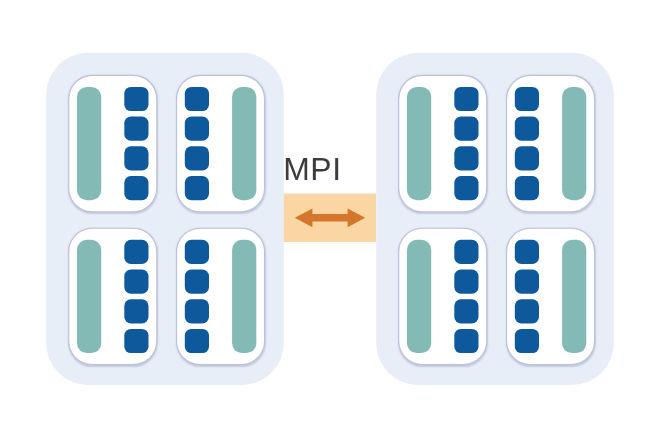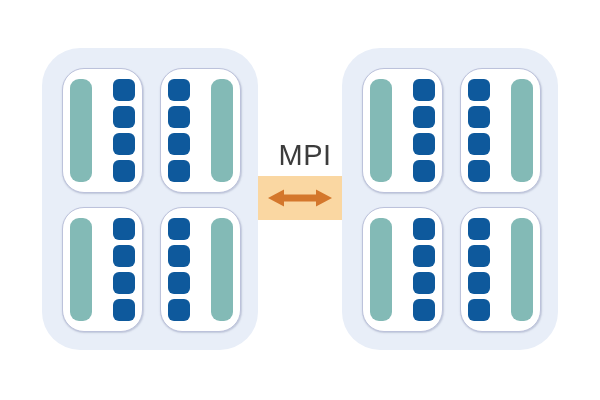--- a/index.html
+++ b/index.html
@@ -61,21 +61,21 @@
   }
   .core {
     width: 22px;
     height: 22px;
     border-radius: 6px;
     background: var(--core-blue, #0E599C);
   }
 
   .mpi-label {
     position: absolute;
-    left: 273px;
+    left: 252px;
     top: 141px;
     width: 64px;
     text-align: center;
     font-size: 29px;
     line-height: 1;
     letter-spacing: 0.5px;
     color: var(--label-color, #3C3C3C);
   }
   .link-box {
     position: absolute;

